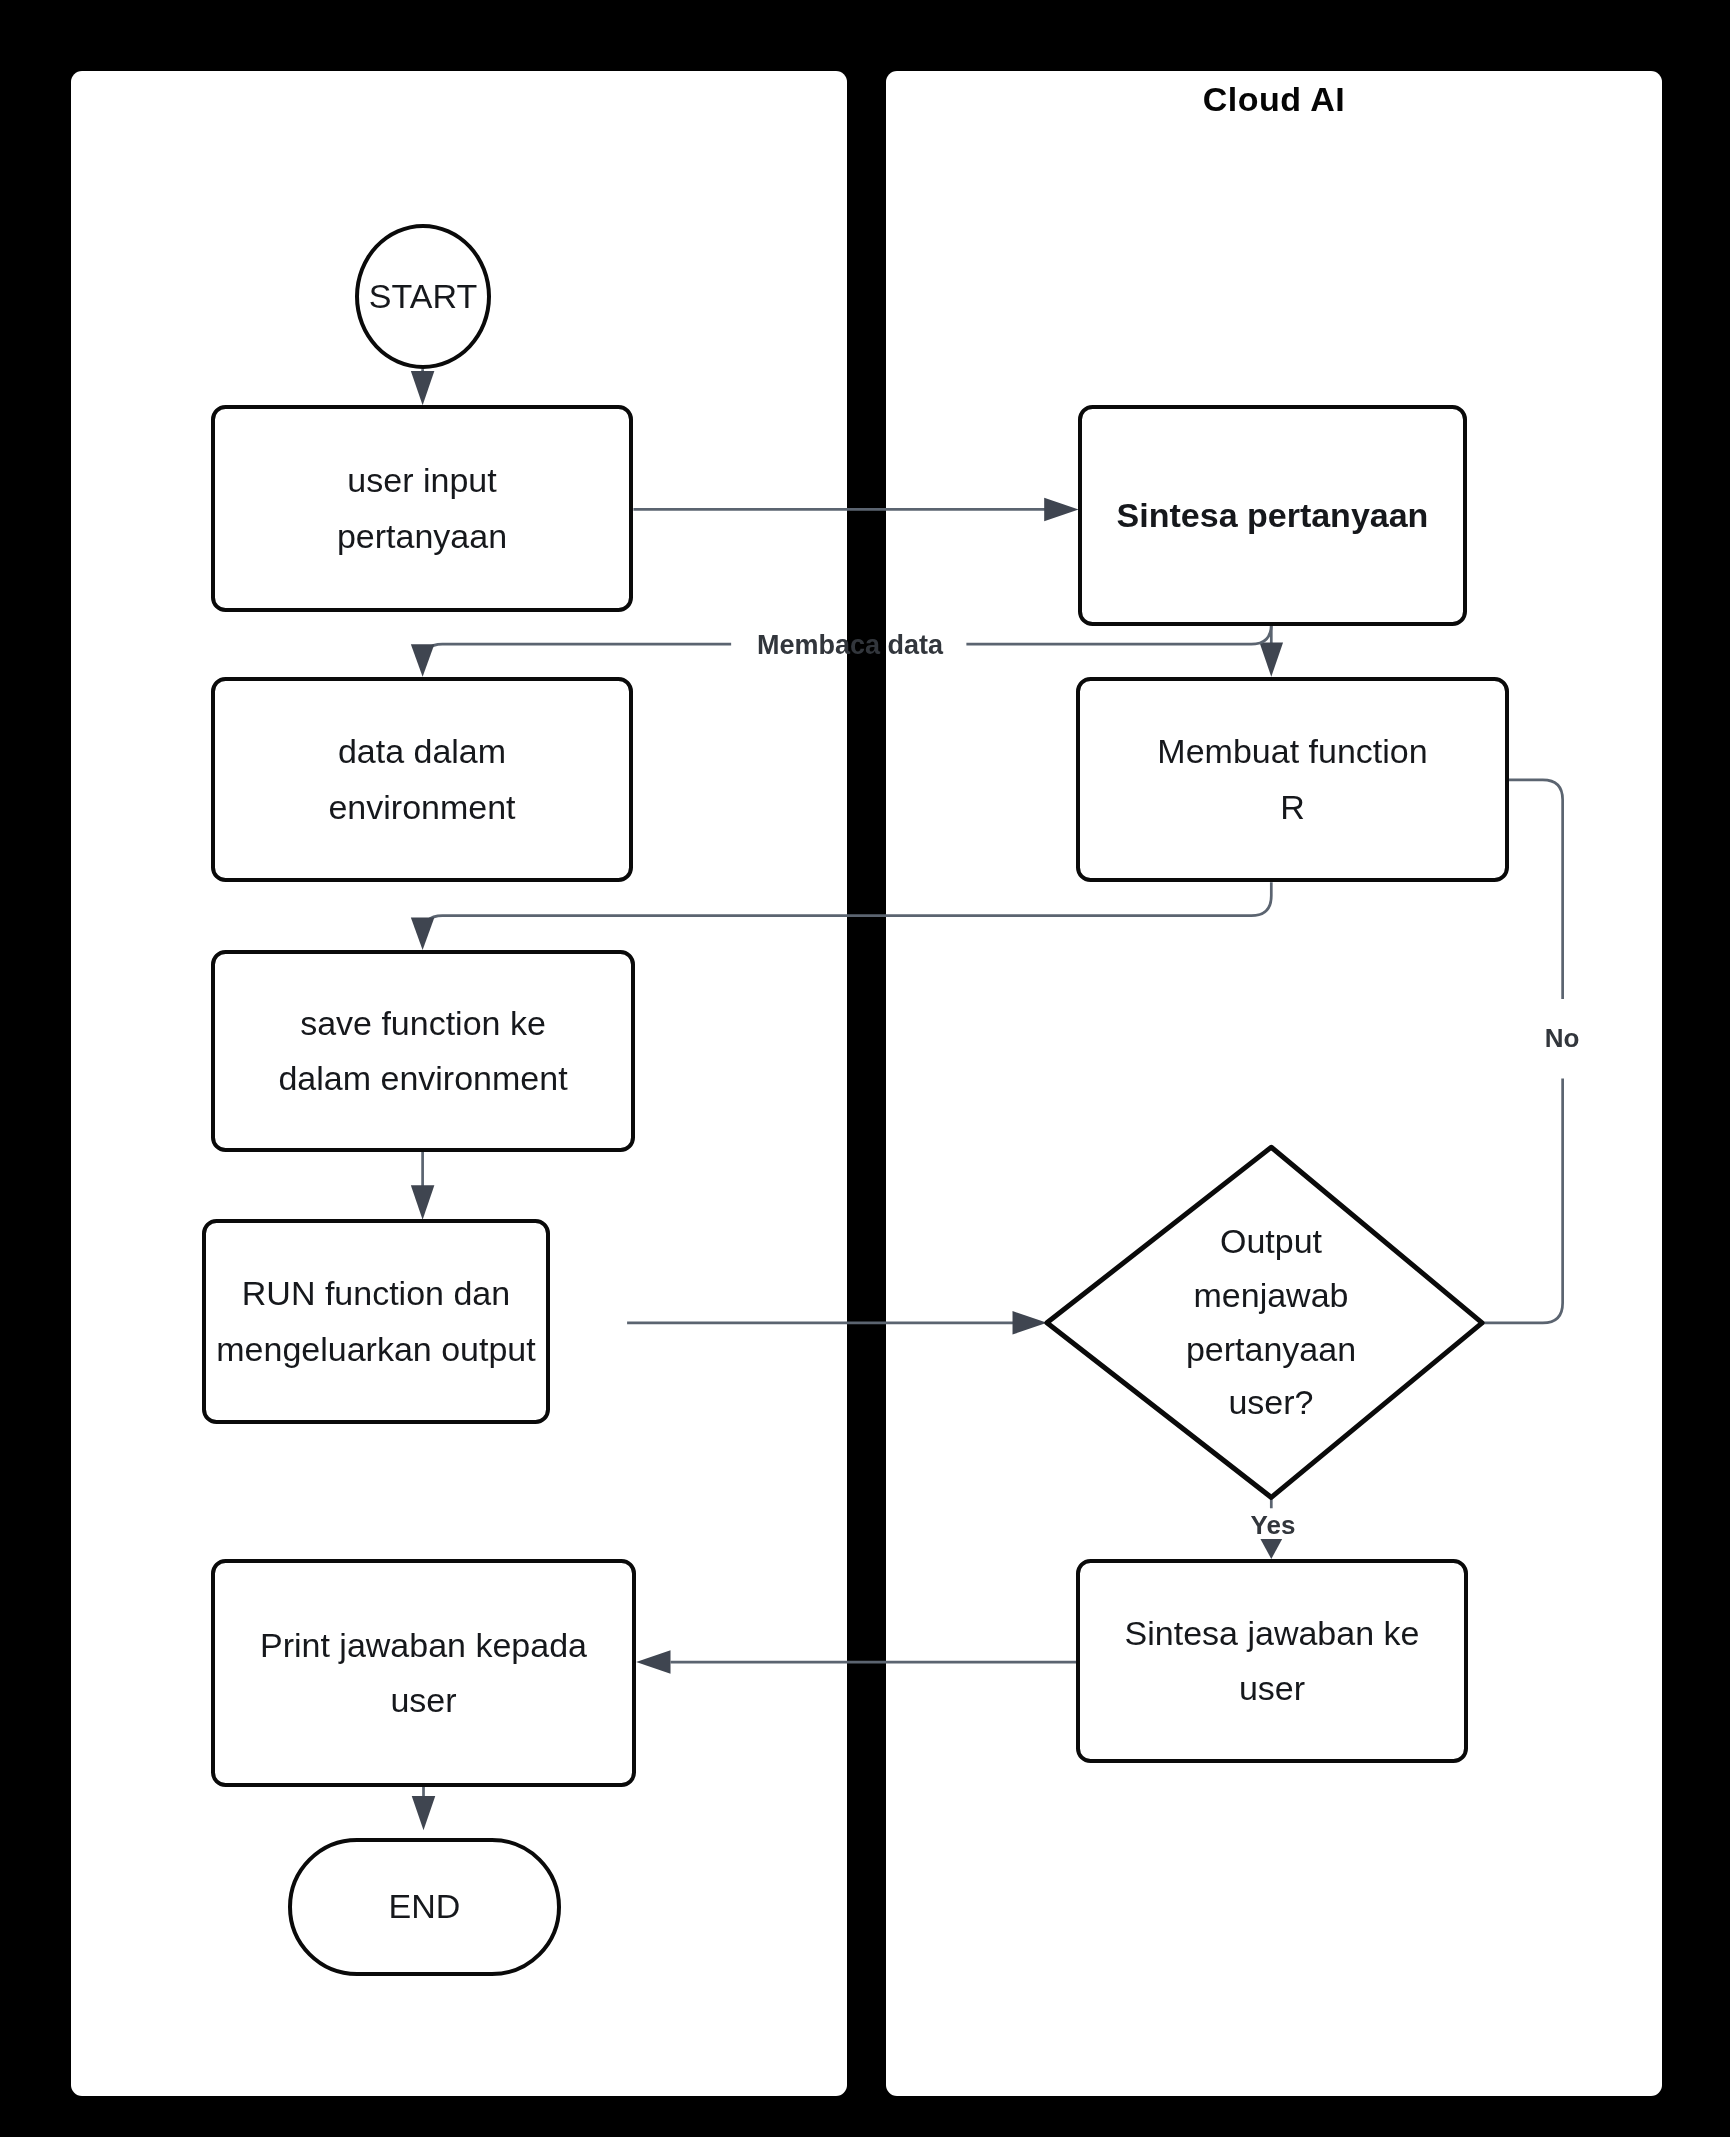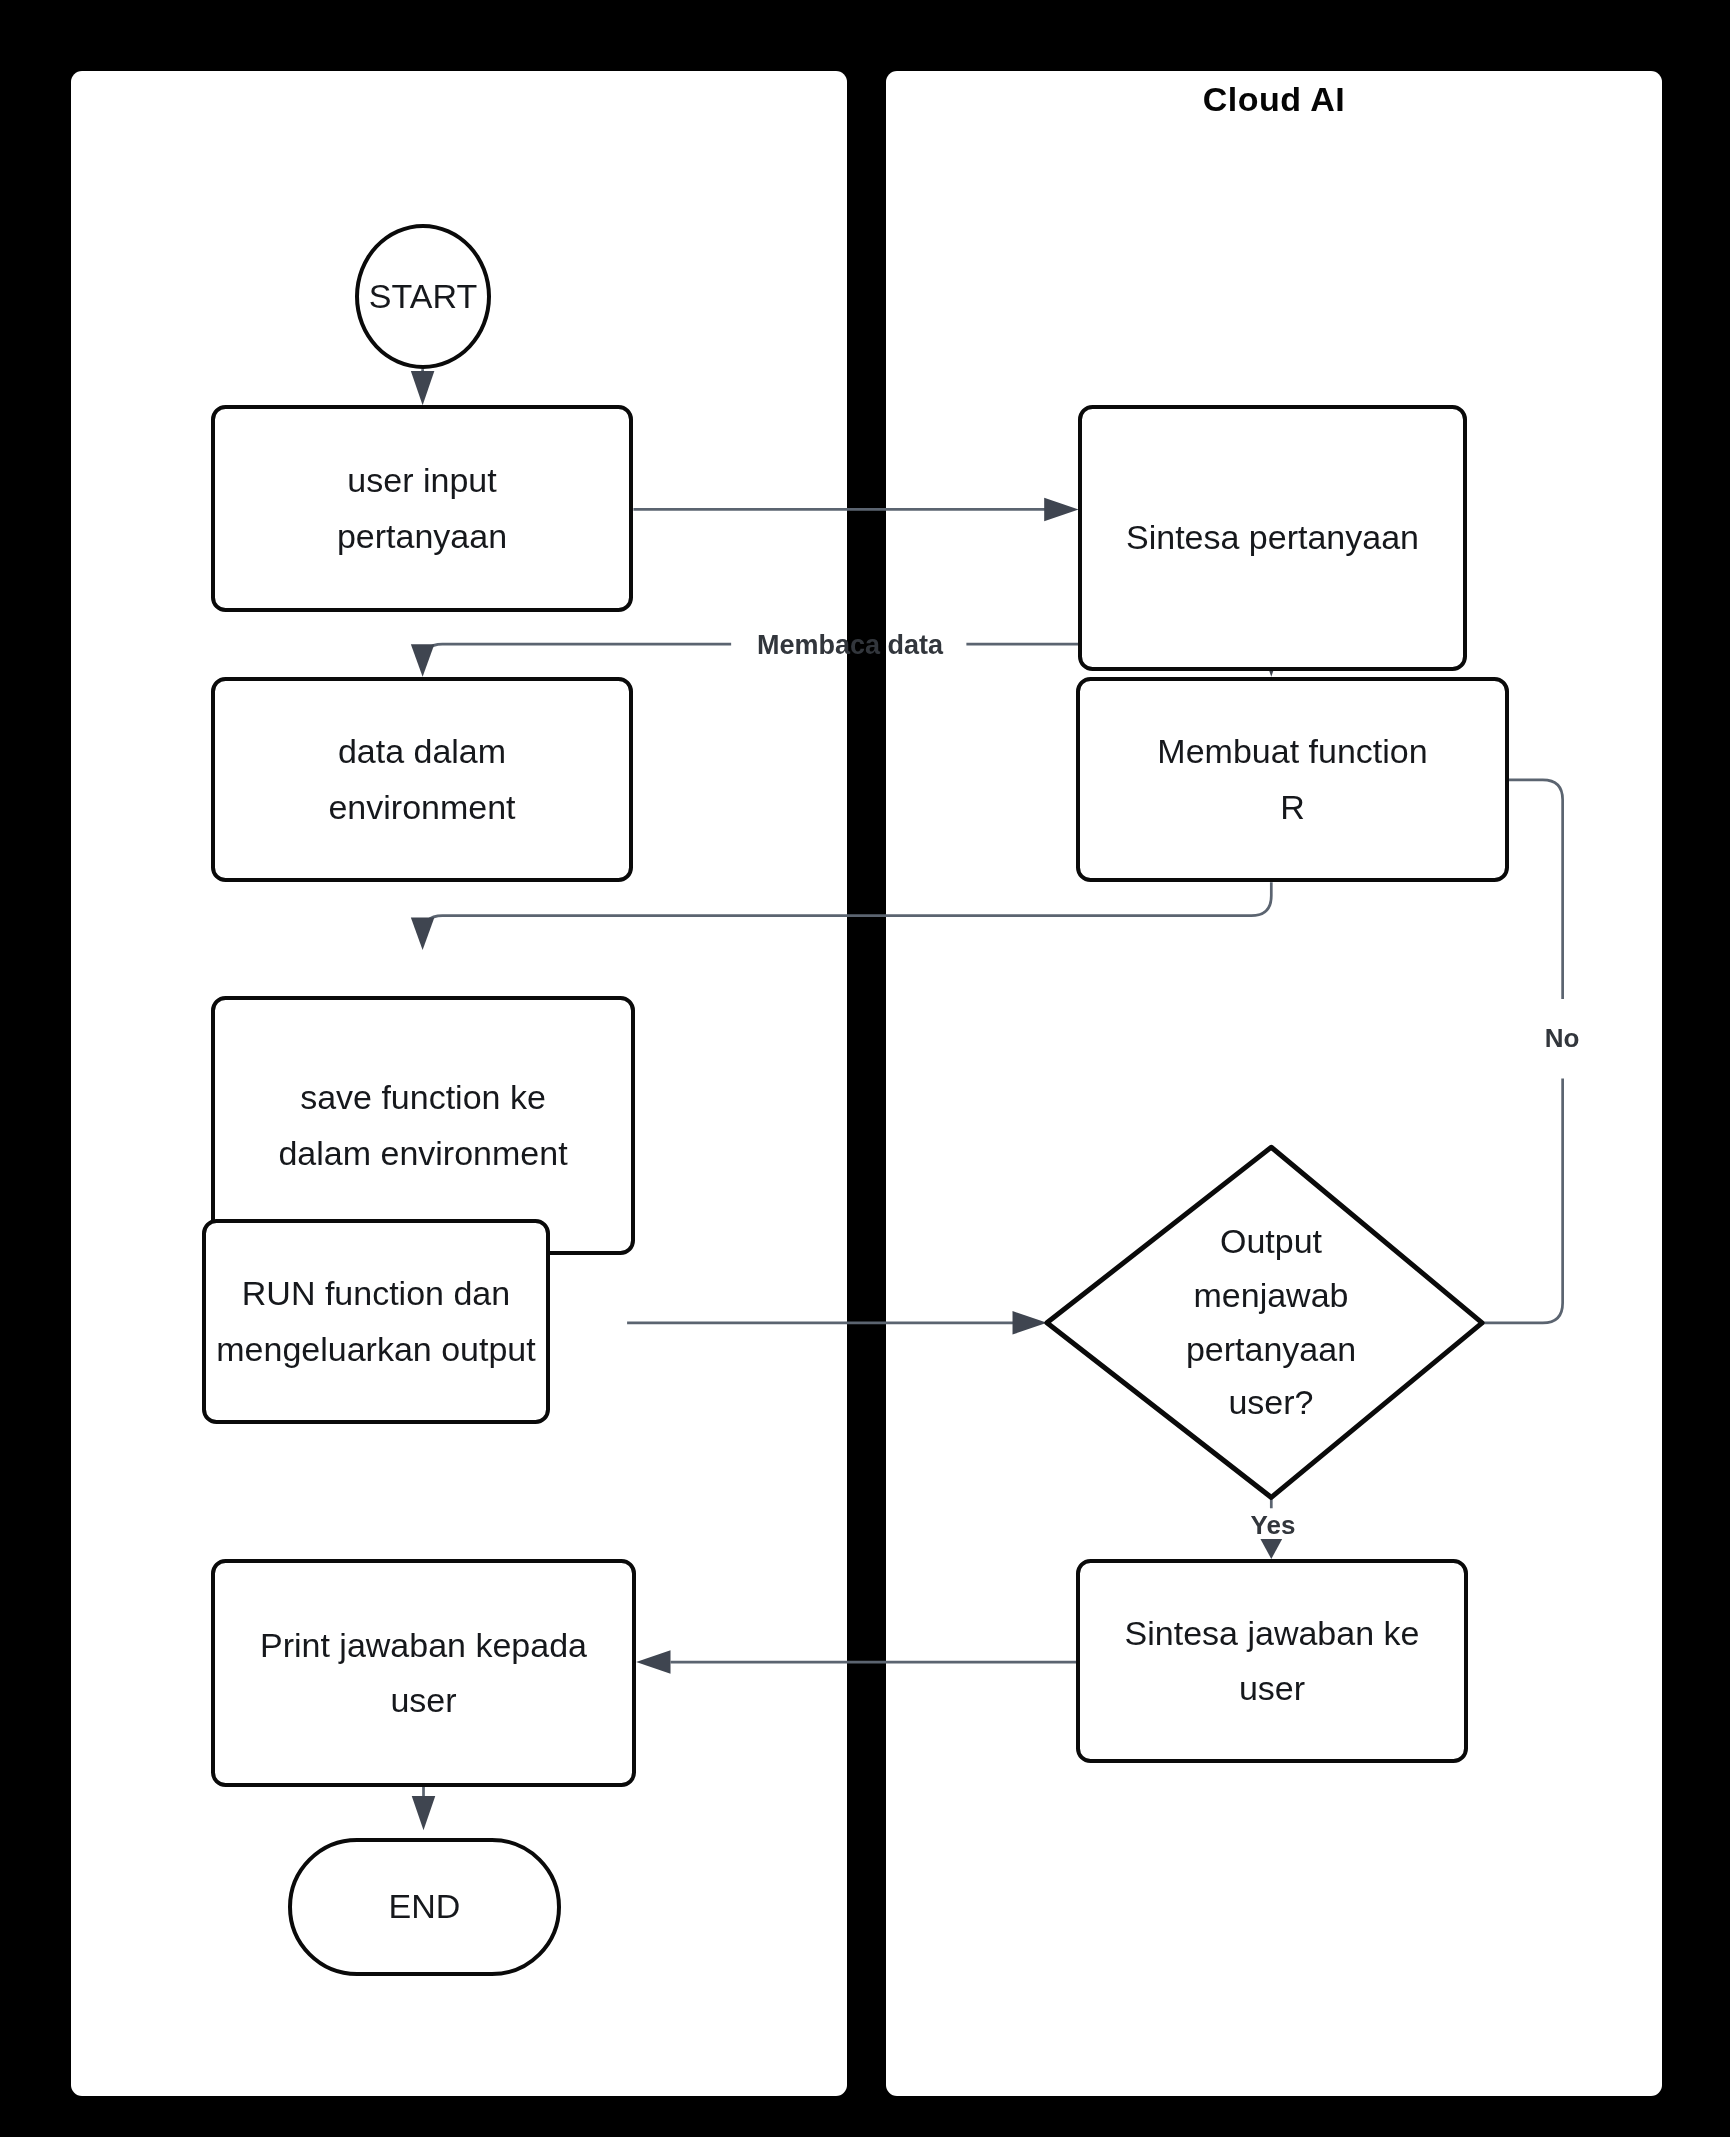--- a/index.html
+++ b/index.html
@@ -104,32 +104,32 @@
   </svg>
 
   <div class="node node-start" style="left:355px;top:224px;width:136px;height:145px;">START</div>
 
   <div class="node" style="left:211px;top:405px;width:422px;height:207px;">user input
 pertanyaan</div>
 
   <div class="node" style="left:211px;top:677px;width:422px;height:205px;">data dalam
 environment</div>
 
-  <div class="node" style="left:211px;top:996px;width:424px;height:259px;">save function ke
+  <div class="node" style="left:211px;top:950px;width:424px;height:202px;">save function ke
 dalam environment</div>
 
   <div class="node" style="left:202px;top:1219px;width:348px;height:205px;">RUN function dan
 mengeluarkan output</div>
 
   <div class="node" style="left:211px;top:1559px;width:425px;height:228px;">Print jawaban kepada
 user</div>
 
   <div class="node node-end" style="left:288px;top:1830px;width:273px;height:138px;">END</div>
 
-  <div class="node" style="left:1078px;top:405px;width:389px;height:266px;">Sintesa pertanyaan</div>
+  <div class="node" style="left:1078px;top:405px;width:389px;height:221px;font-weight:bold;">Sintesa pertanyaan</div>
 
   <div class="node" style="left:1076px;top:677px;width:433px;height:205px;">Membuat function
 R</div>
 
   <div class="diamond-text" style="left:1090px;top:1196px;width:362px;height:253px;">Output
 menjawab
 pertanyaan
 user?</div>
 
   <div class="node" style="left:1076px;top:1559px;width:392px;height:204px;">Sintesa jawaban ke

